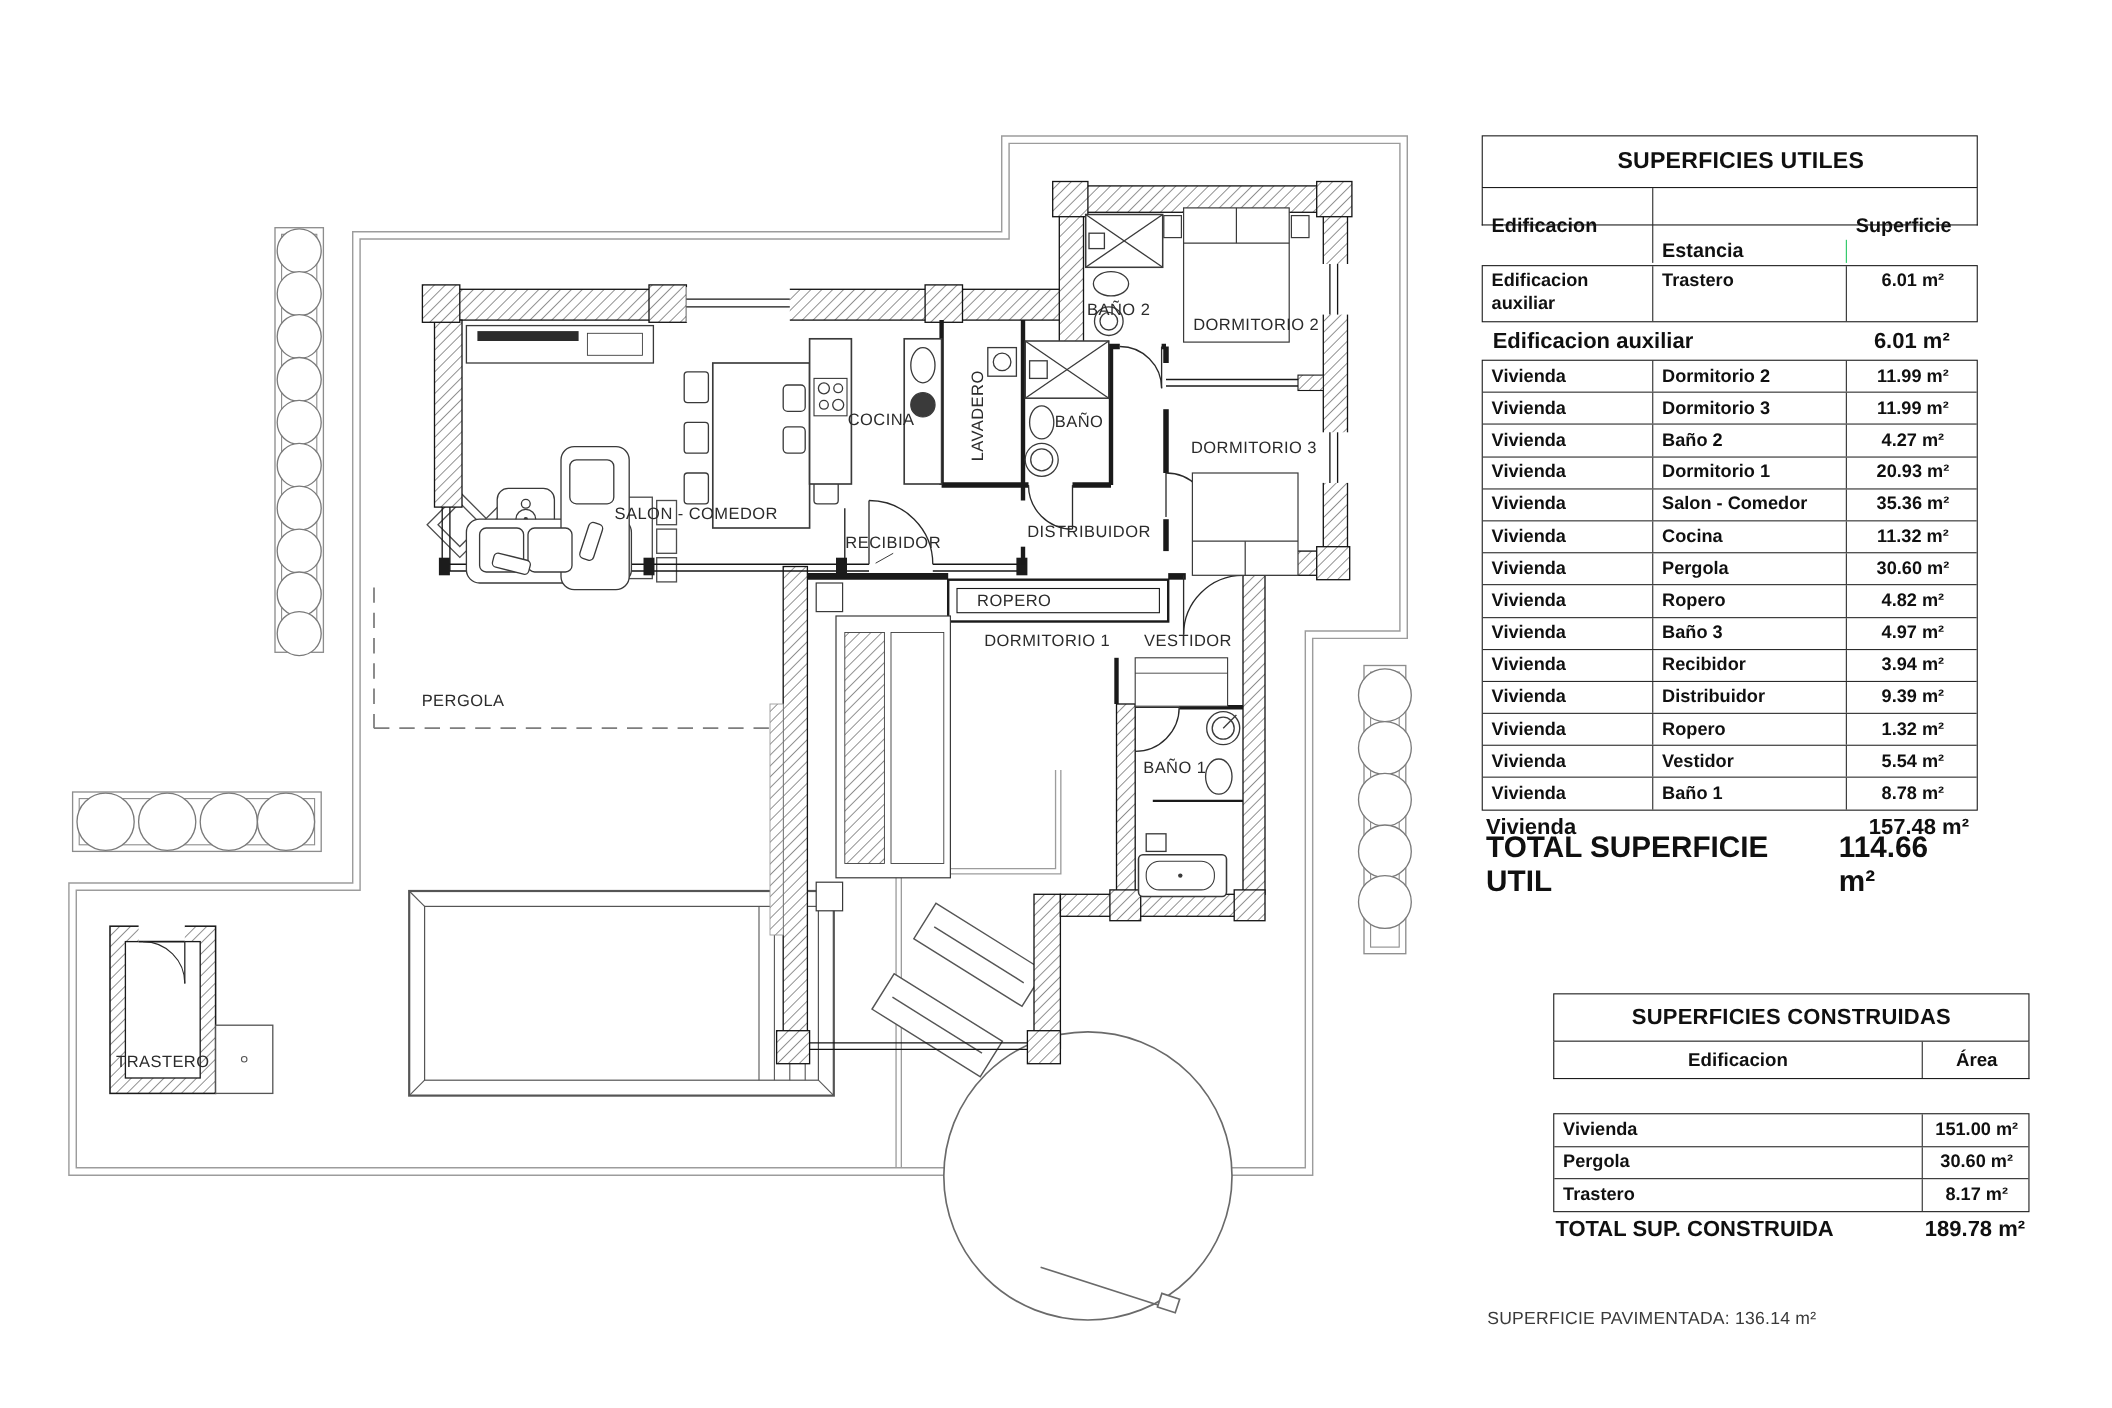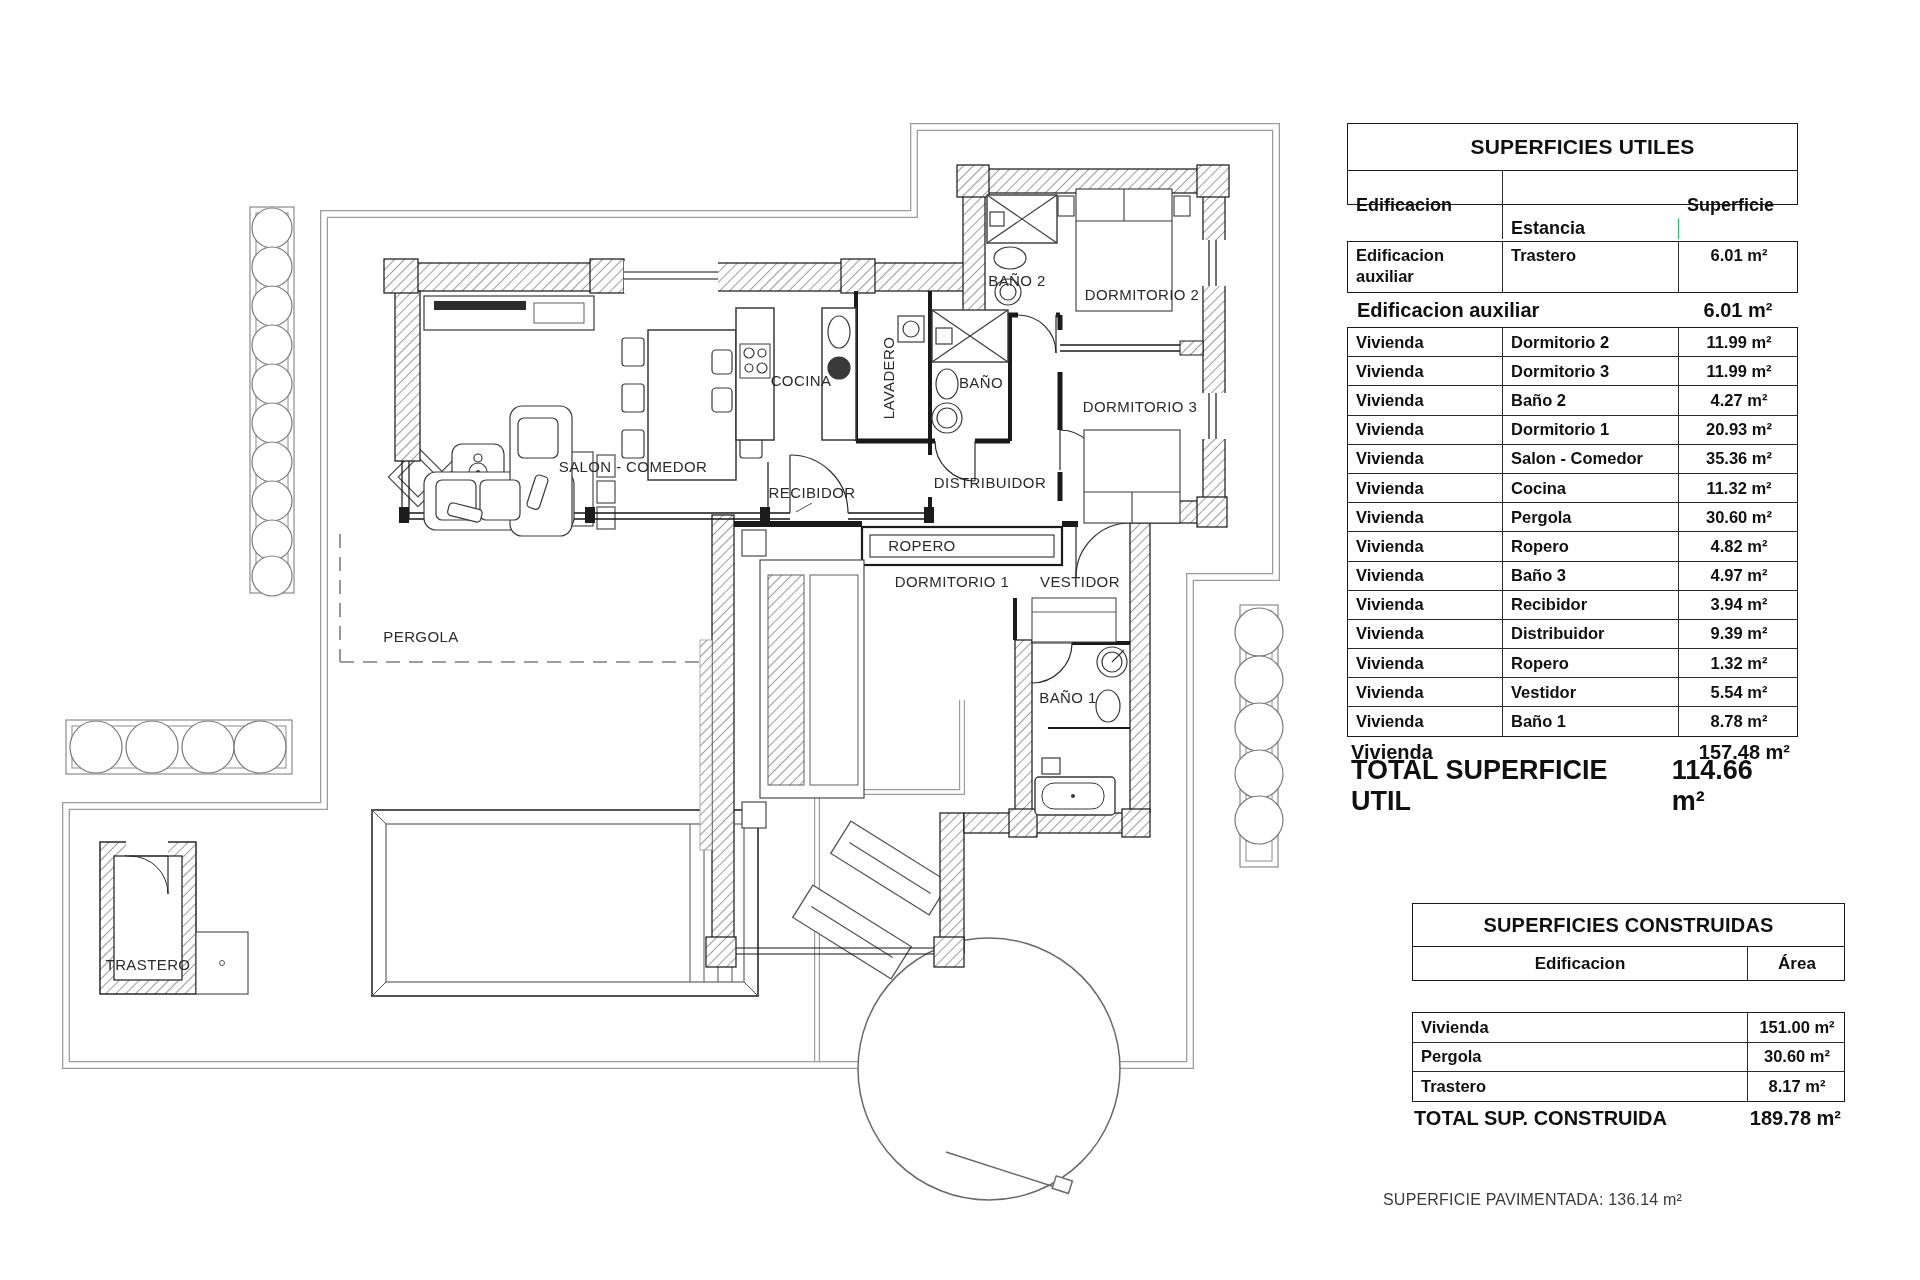--- a/index.html
+++ b/index.html
@@ -41,21 +41,21 @@
   .t2-head div{display:flex;align-items:center;justify-content:center;font-weight:bold;font-size:17px;}
   .t2-rows{margin-top:31px;border:1.3px solid #1c1c1c;}
   .t2-row{display:grid;grid-template-columns:335px 98px;height:28.5px;border-bottom:1px solid #2b2b2b;}
   .t2-row:last-child{border-bottom:none;}
   .t2-row div{display:flex;align-items:center;font-weight:bold;font-size:16.5px;
               padding-left:8px;border-right:1px solid #2b2b2b;}
   .t2-row div:last-child{border-right:none;justify-content:center;padding-left:0;}
   .t2-total{height:34px;font-size:20px;padding-left:2px;}
   .t2-total span:last-child{padding-right:4px;}
 
-  .footnote{position:absolute;left:1383px;top:1191px;font-size:16px;color:#3a3a3a;letter-spacing:.2px;}
+  .footnote{position:absolute;left:1352px;top:1191px;font-size:16px;color:#3a3a3a;letter-spacing:.2px;}
 </style>
 </head>
 <body>
 
 <div class="canvas">
 
 <svg width="1920" height="1280" viewBox="0 0 1920 1280">
   <defs>
     <pattern id="hatch" patternUnits="userSpaceOnUse" width="7" height="7" patternTransform="rotate(45)">
       <rect width="7" height="7" fill="#ffffff"></rect>

